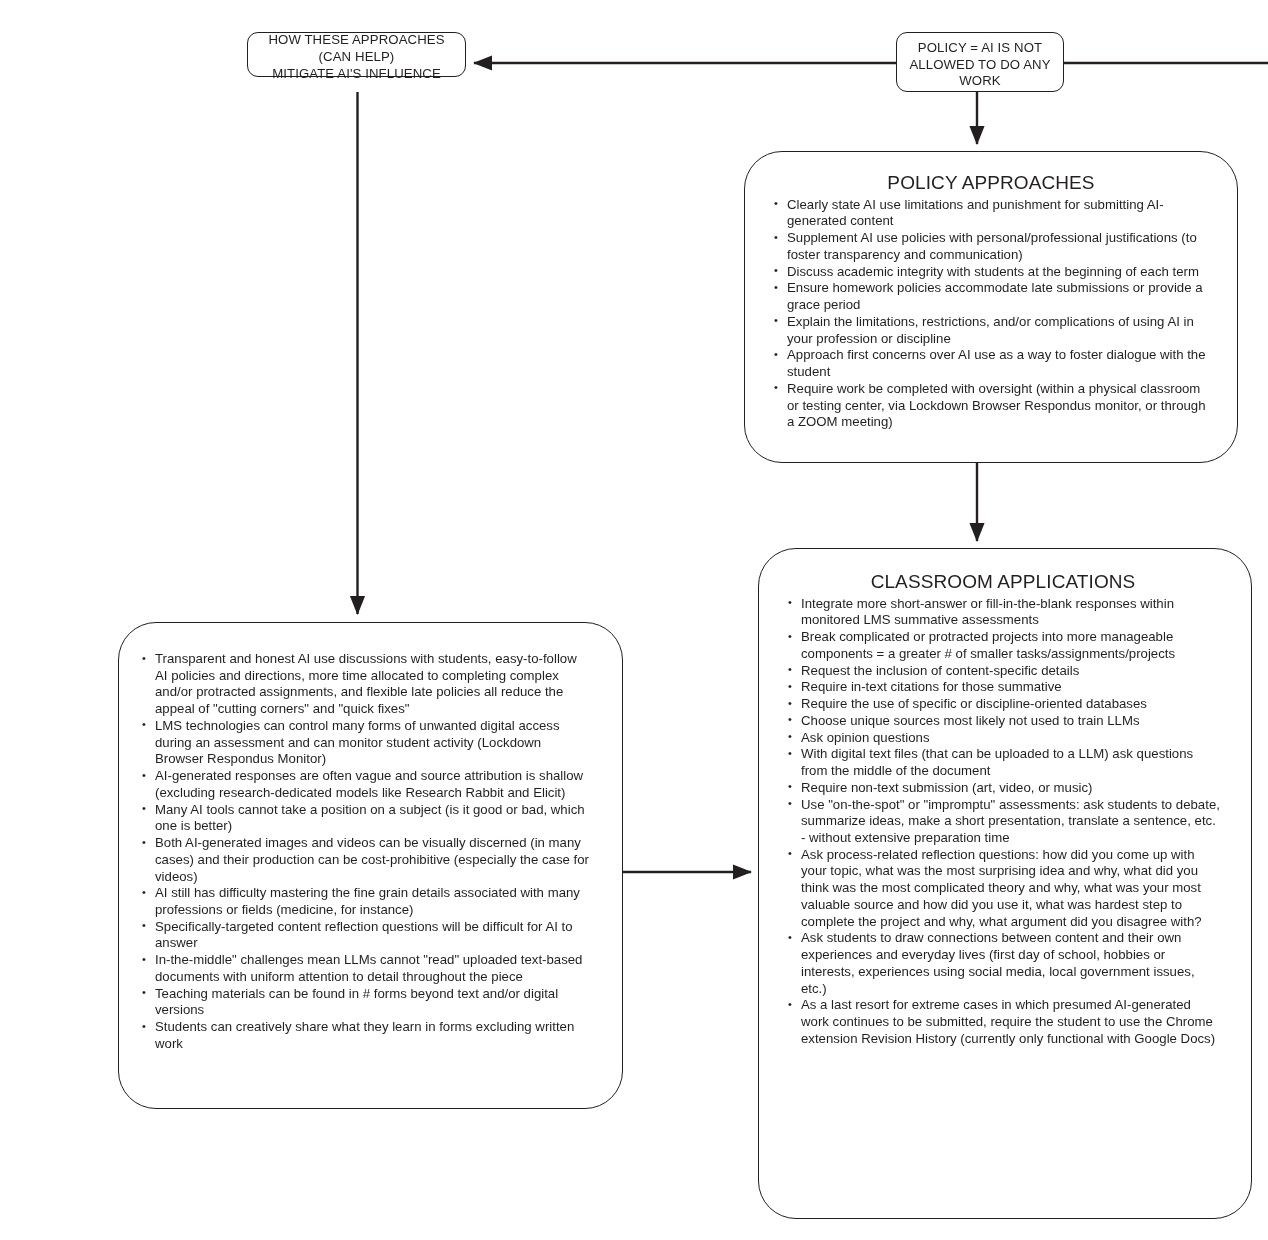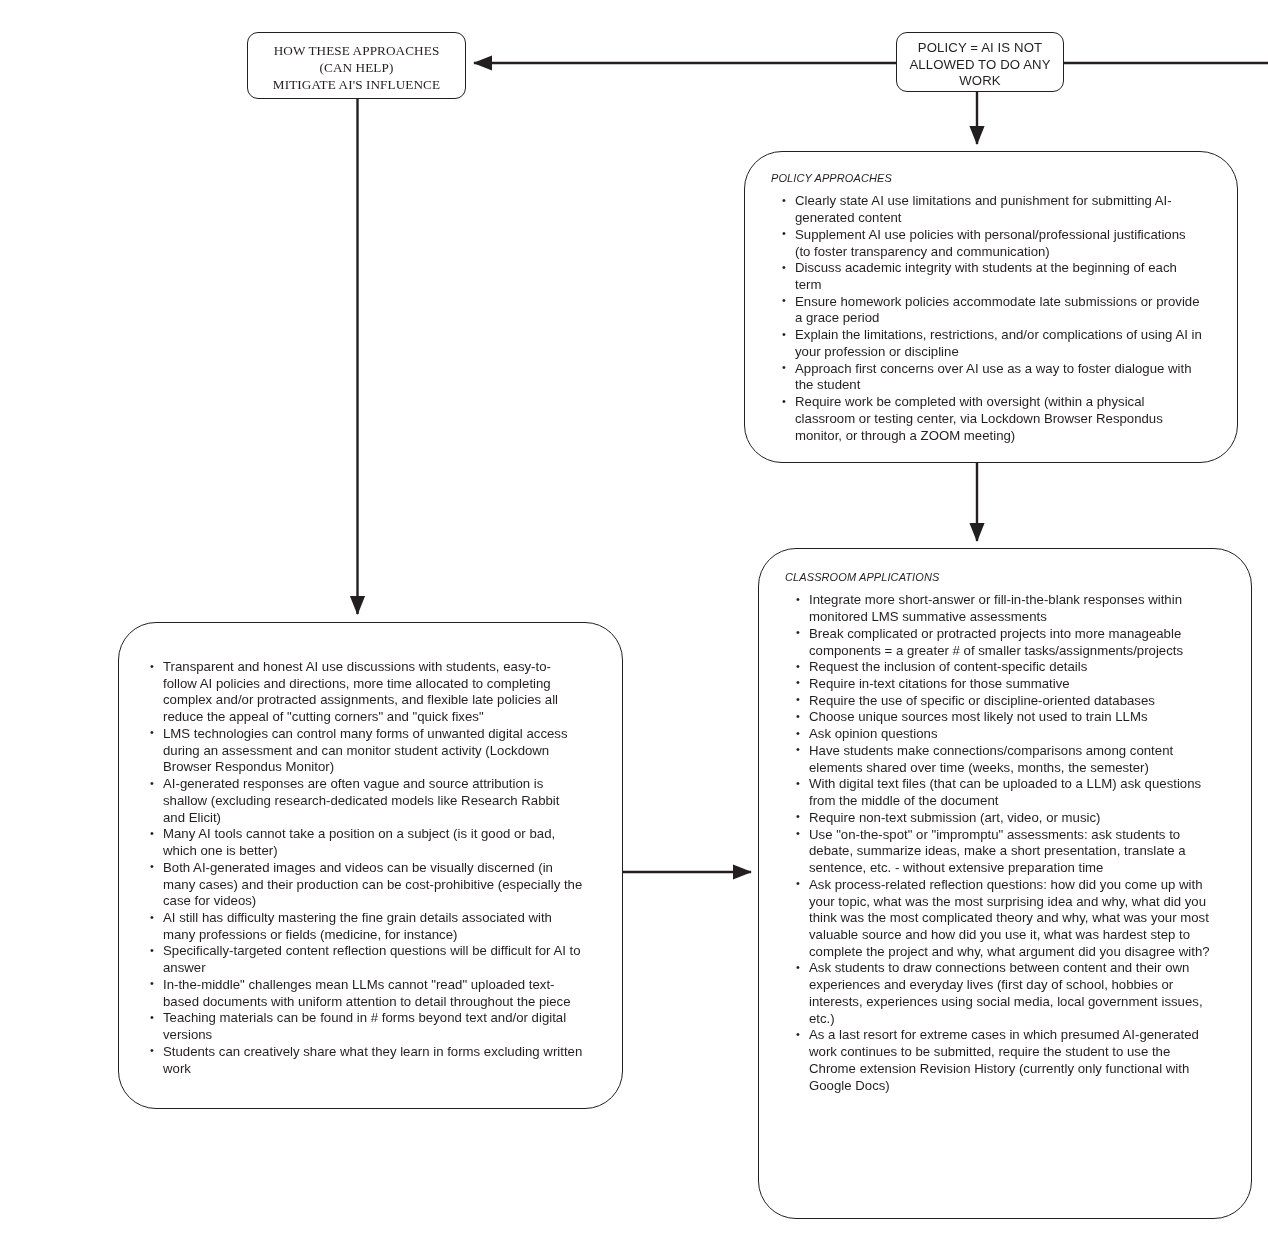--- a/index.html
+++ b/index.html
@@ -34,34 +34,34 @@
   }
   .node.pill {
     border-radius: 11px;
     text-align: center;
     line-height: 1.27;
   }
   .node.bigbox {
     border-radius: 38px;
   }
   .node-title {
-    font-size: 11px;
+    text-align: center;
+    font-size: 19px;
     line-height: 1.3;
     margin: 0 0 1px 0;
     letter-spacing: 0.1px;
-    font-style: italic;
   }
   .pill-text {
     font-size: 13.2px;
     letter-spacing: 0.1px;
     white-space: pre-line;
   }
   ul.bullets {
     list-style: none;
-    margin: 8px;
+    margin: 0;
     padding: 0;
   }
   ul.bullets > li {
     position: relative;
     font-size: 13.2px;
     line-height: 1.268;
     padding-left: 16px;
     margin: 0 0 0 0;
     text-align: left;
     letter-spacing: 0.01px;
@@ -72,26 +72,25 @@
     left: 3px;
     top: -0.5px;
     font-size: 11px;
     line-height: 1.45;
   }
   
   #node-how {
     left: 247px;
     top: 32px;
     width: 219px;
-    height: 67px;
+    height: 45px;
     padding: 6px 6px 0 6px;
     display: flex;
     align-items: center;
     justify-content: center;
-    font-family: Liberation Serif, serif;
   }
   #node-limits {
     left: 896px;
     top: 32px;
     width: 168px;
     height: 60px;
     padding: 6px 4px 0 4px;
     display: flex;
     align-items: center;
     justify-content: center;
@@ -169,21 +168,20 @@
   <div class="node bigbox" id="node-classroom">
     <div class="node-title">CLASSROOM APPLICATIONS</div>
     <ul class="bullets">
       <li>Integrate more short-answer or fill-in-the-blank responses within monitored LMS summative assessments</li>
       <li>Break complicated or protracted projects into more manageable components = a greater # of smaller tasks/assignments/projects</li>
       <li>Request the inclusion of content-specific details</li>
       <li>Require in-text citations for those summative</li>
       <li>Require the use of specific or discipline-oriented databases</li>
       <li>Choose unique sources most likely not used to train LLMs</li>
       <li>Ask opinion questions</li>
-      <li>Have students make connections/comparisons among content elements shared over time (weeks, months, the semester)</li>
       <li>With digital text files (that can be uploaded to a LLM) ask questions from the middle of the document</li>
       <li>Require non-text submission (art, video, or music)</li>
       <li>Use "on-the-spot" or "impromptu" assessments: ask students to debate, summarize ideas, make a short presentation, translate a sentence, etc. - without extensive preparation time</li>
       <li>Ask process-related reflection questions: how did you come up with your topic, what was the most surprising idea and why,  what did you think was the most complicated theory and why, what was your most valuable source and how did you use it, what was hardest step to complete the project and why, what argument did you disagree with?</li>
       <li>Ask students to draw connections between content and their own experiences and everyday lives  (first day of school, hobbies or interests, experiences using social media, local government issues, etc.)</li>
       <li>As a last resort for extreme cases in which presumed AI-generated work continues to be submitted, require the student to use the Chrome extension Revision History (currently only functional with Google Docs)</li>
     </ul>
   </div>
 
   <div class="node bigbox" id="node-mitigate">

